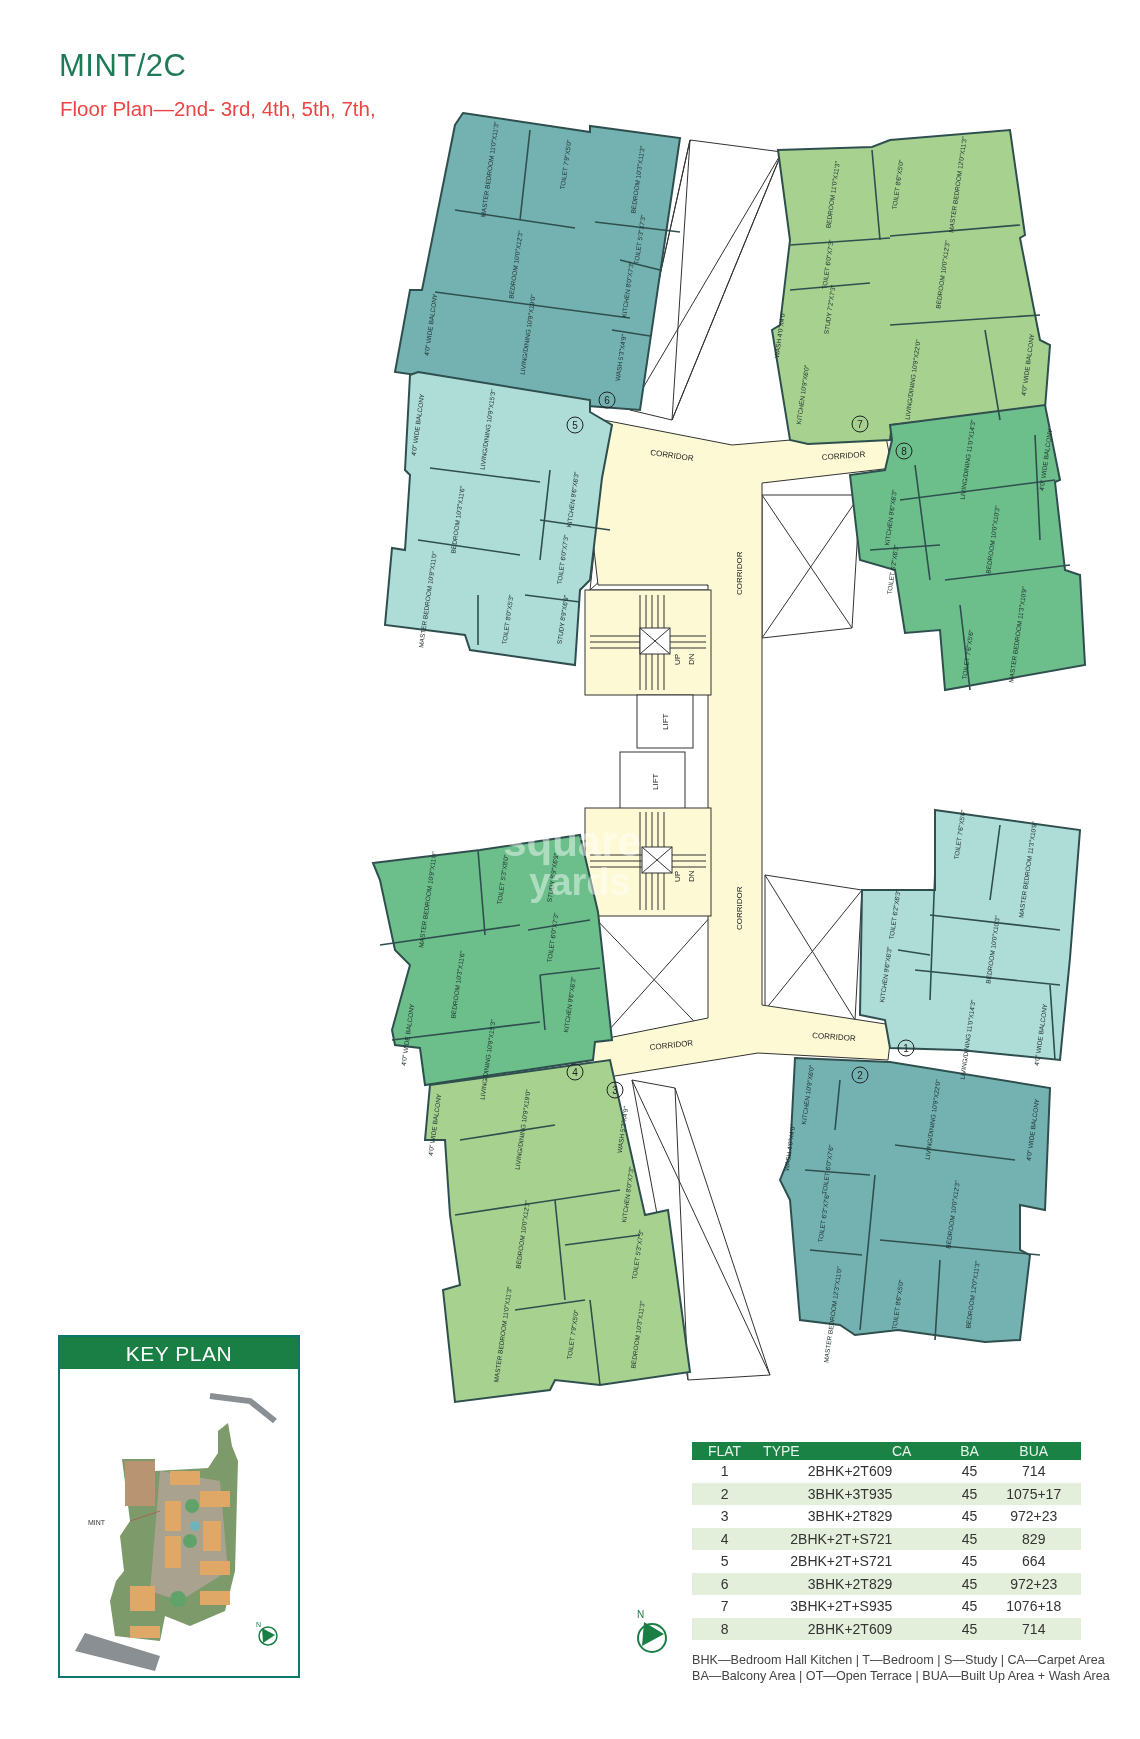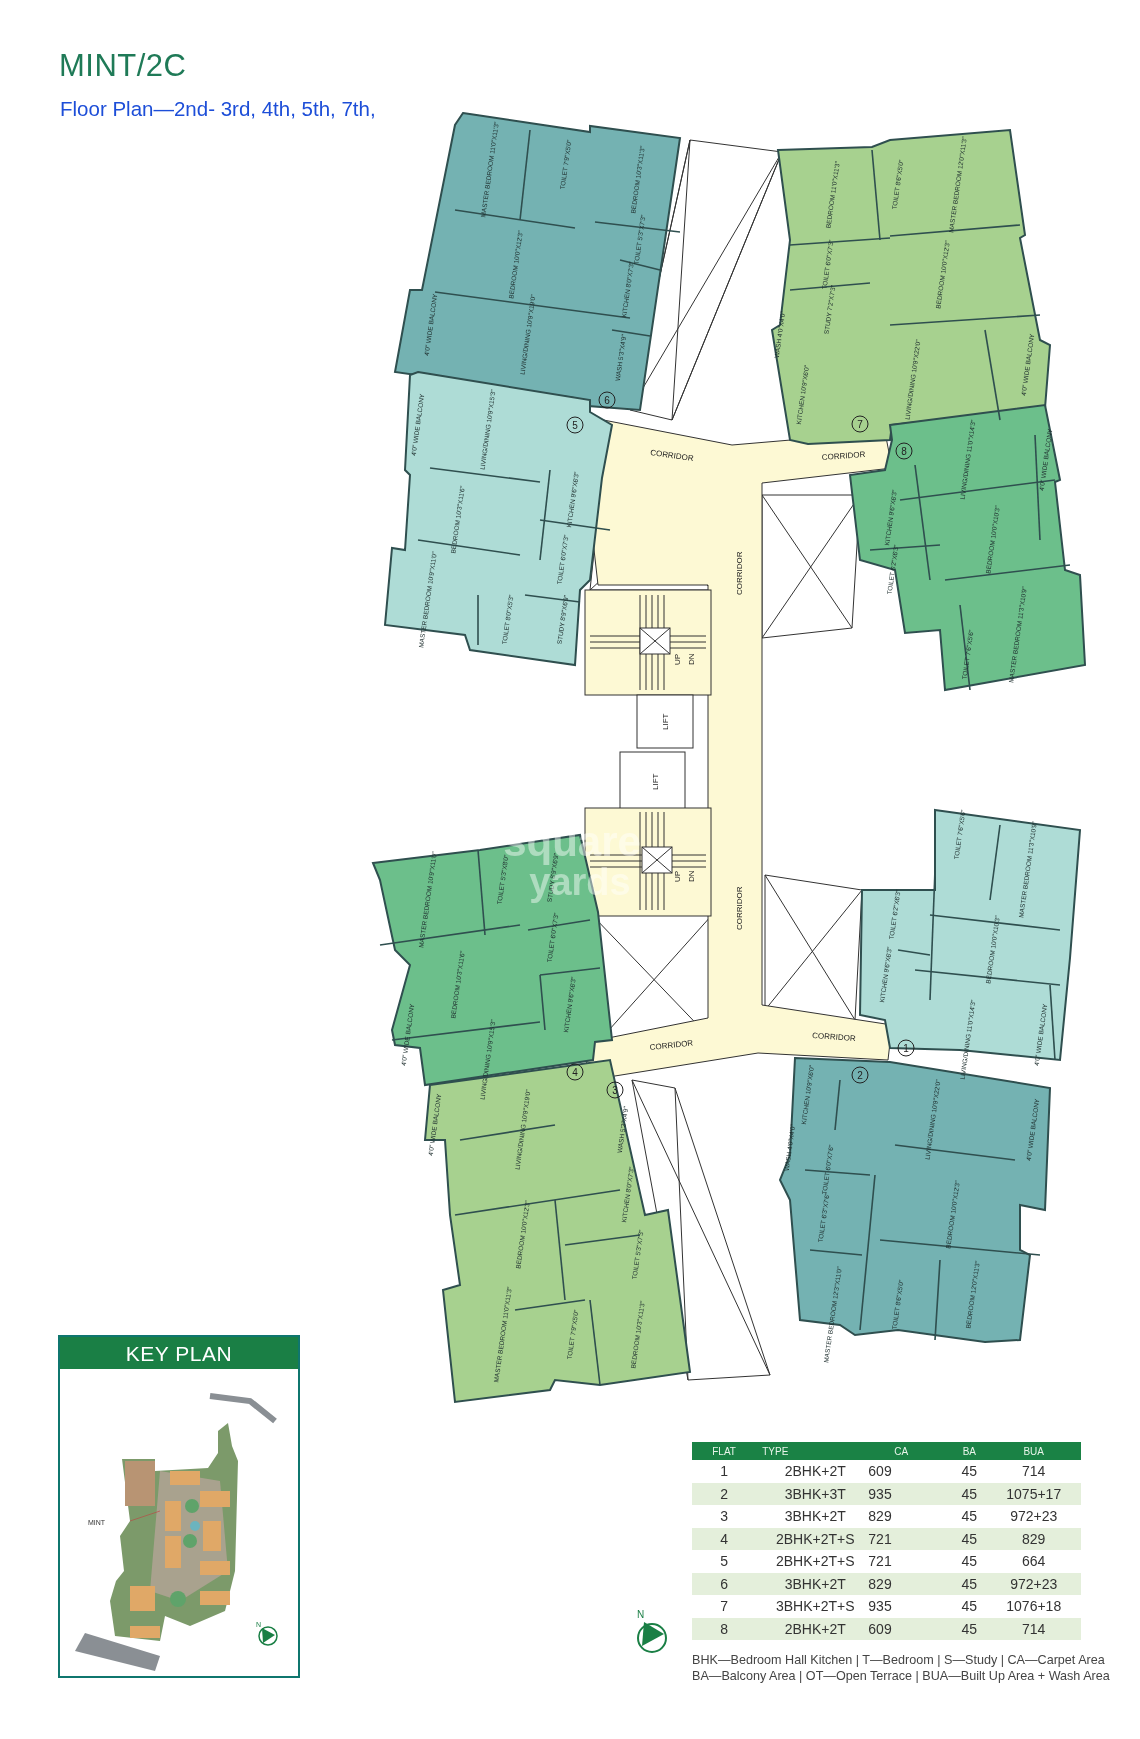--- a/index.html
+++ b/index.html
@@ -1,28 +1,28 @@
 <!DOCTYPE html>
 <html><head>
 <meta charset="utf-8">
 <style>
   html,body{margin:0;padding:0;background:#ffffff;}
   body{width:1140px;height:1739px;position:relative;overflow:hidden;font-family:"Liberation Sans","DejaVu Sans",sans-serif;}
   .title{position:absolute;left:59px;top:48px;color:#1f7a57;font-size:31px;letter-spacing:0.5px;font-weight:normal;}
-  .subtitle{position:absolute;left:60px;top:95px;color:#1d4ed8;font-size:20.5px;line-height:28px;width:420px;}
+  .subtitle{position:absolute;left:60px;top:95px;color:#ef4444;font-size:20.5px;line-height:28px;width:420px;}
   #plan{position:absolute;left:0;top:0;}
   .keyplan{position:absolute;left:58px;top:1335px;width:242px;height:343px;border:2px solid #0f766e;box-sizing:border-box;background:#fff;}
   .keyplan-head{background:#1a7f45;color:#fff;font-size:21px;text-align:center;height:32px;line-height:33px;letter-spacing:0.5px;}
   .keyplan-map{position:absolute;left:0;top:34px;width:238px;height:305px;}
   .areatable{position:absolute;left:692px;top:1442px;width:389px;border-collapse:collapse;font-size:14px;color:#333;}
-  .areatable th{background:#1a8245;color:#e9f5ea;font-weight:normal;height:18px;padding:0;font-size:10px;}
+  .areatable th{background:#1a8245;color:#e9f5ea;font-weight:normal;height:18px;padding:0;font-size:14px;}
   .areatable td{height:22.5px;padding:0;}
   .areatable tr.alt td{background:#e4efdb;}
   .c-flat{width:70px;text-align:center;}
-  .c-type{width:110px;text-align:center;padding-left:6px!important;}
+  .c-type{width:110px;text-align:right;padding-left:6px!important;}
   .c-ca{width:72px;}
   .c-ba{width:78px;text-align:center;}
   .c-bua{width:59px;text-align:center;padding-right:18px!important;}
   th.c-type{text-align:left;}
   .legend{position:absolute;left:692px;top:1652px;font-size:12.6px;color:#444;line-height:16px;white-space:nowrap;}
   .compass{position:absolute;left:632px;top:1608px;width:42px;height:46px;}
 </style>
 </head>
 <body>
 

